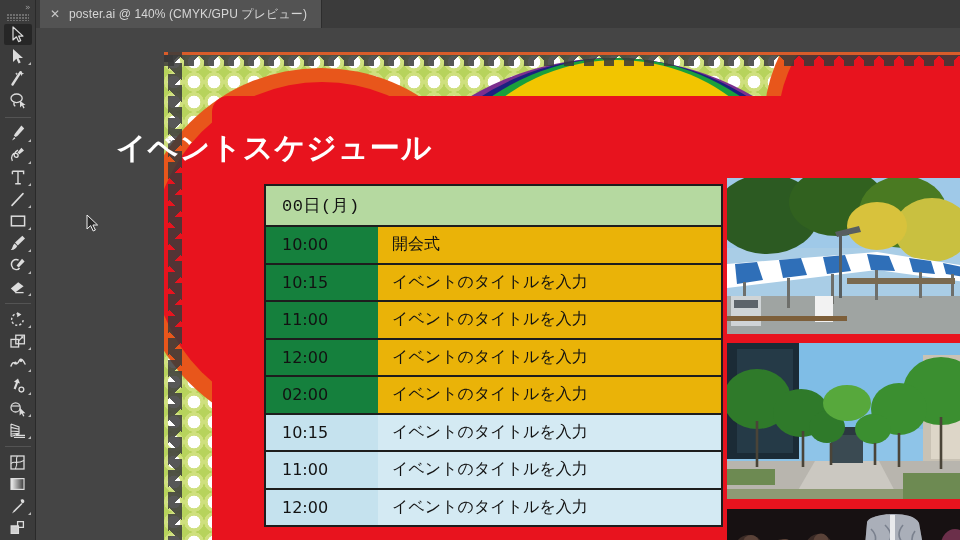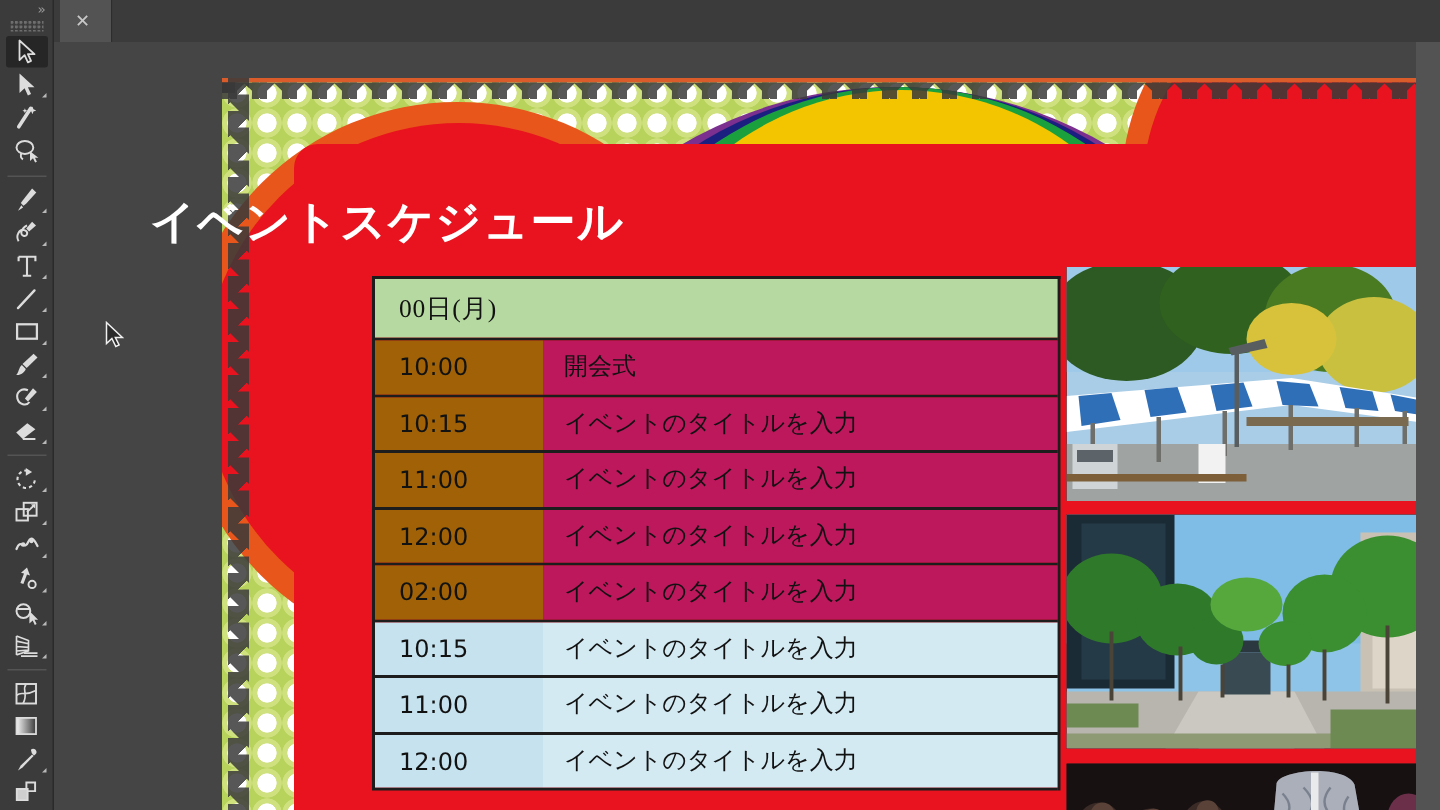--- a/index.html
+++ b/index.html
@@ -62,21 +62,21 @@
     width:0; height:0;
     border-left:3px solid transparent;
     border-bottom:3px solid #b9b9b9;
   }
   .tb-sep {
     width:26px; height:1px; background:#545454; margin:4px 0 5px;
   }
 
   
   .canvas {
-    position:absolute; left:20px; top:28px;
+    position:absolute; left:36px; top:28px;
     width:924px; height:512px; background:#454545; overflow:hidden;
   }
   .cursor {
     position:absolute; left:50px; top:186px; width:13px; height:19px;
     z-index:40; pointer-events:none;
   }
 
   
   .artboard {
     position:absolute; left:128px; top:24px;
@@ -139,35 +139,35 @@
     position:absolute; left:228px; top:156px;
     width:459px; z-index:9;
     border:2px solid #1d1d1d; border-bottom:none;
   }
   .row { display:flex; height:37.5px; border-bottom:2px solid #1d1d1d; }
   .row.day { height:41px; }
   .day-label {
     flex:1; display:flex; align-items:center;
     padding-left:16px; font-size:17px; color:#121212;
     letter-spacing:.5px;
-    font-family:Liberation Serif, serif;
+    font-family:Liberation Mono, monospace;
   }
   .time {
     width:112px; flex:none; display:flex; align-items:center;
     padding-left:16px; font-size:16px; color:#121212;
     font-family:"DejaVu Sans","Liberation Sans",sans-serif;
   }
   .evt {
     flex:1; display:flex; align-items:center; padding-left:14px;
     font-size:16px; color:#121212;
     font-family:"DejaVu Sans","Liberation Sans",sans-serif;
   }
   .g .day-label { background:#b5d9a0; }
-  .g .time { background:#a16207; }
-  .g .evt  { background:#be185d; }
+  .g .time { background:#15803d; }
+  .g .evt  { background:#eab308; }
   .b .day-label { background:#aed7e6; }
   .b .time { background:#c5e2ee; }
   .b .evt  { background:#d4eaf3; }
   .tex {
     background-image:radial-gradient(circle at 1px 1px,rgba(0,0,0,.07) .5px,transparent .6px);
     background-size:4px 4px;
   }
 
   
   .photo {
@@ -180,20 +180,21 @@
   .photo svg { display:block; width:100%; height:100%; }
 </style>
 </head>
 <body>
 
 <div id="app">
 
   <div class="tabbar">
     <div class="tab">
       <span class="tab-close">✕</span>
+      <span class="tab-title">poster.ai @ 140% (CMYK/GPU プレビュー)</span>
     </div>
   </div>
 
   <div class="toolbar">
     <div class="tb-chev">»</div>
     <div class="tb-grip"></div>
 
     <div class="tool sel">
       <svg width="16" height="17" viewBox="0 0 16 17">
           <path d="M3 1 L3 14 L6.4 10.8 L8.6 15.6 L10.7 14.6 L8.6 10.1 L13 10.1 Z" fill="none" stroke="#dcdcdc" stroke-width="1.2" stroke-linejoin="round"></path>

